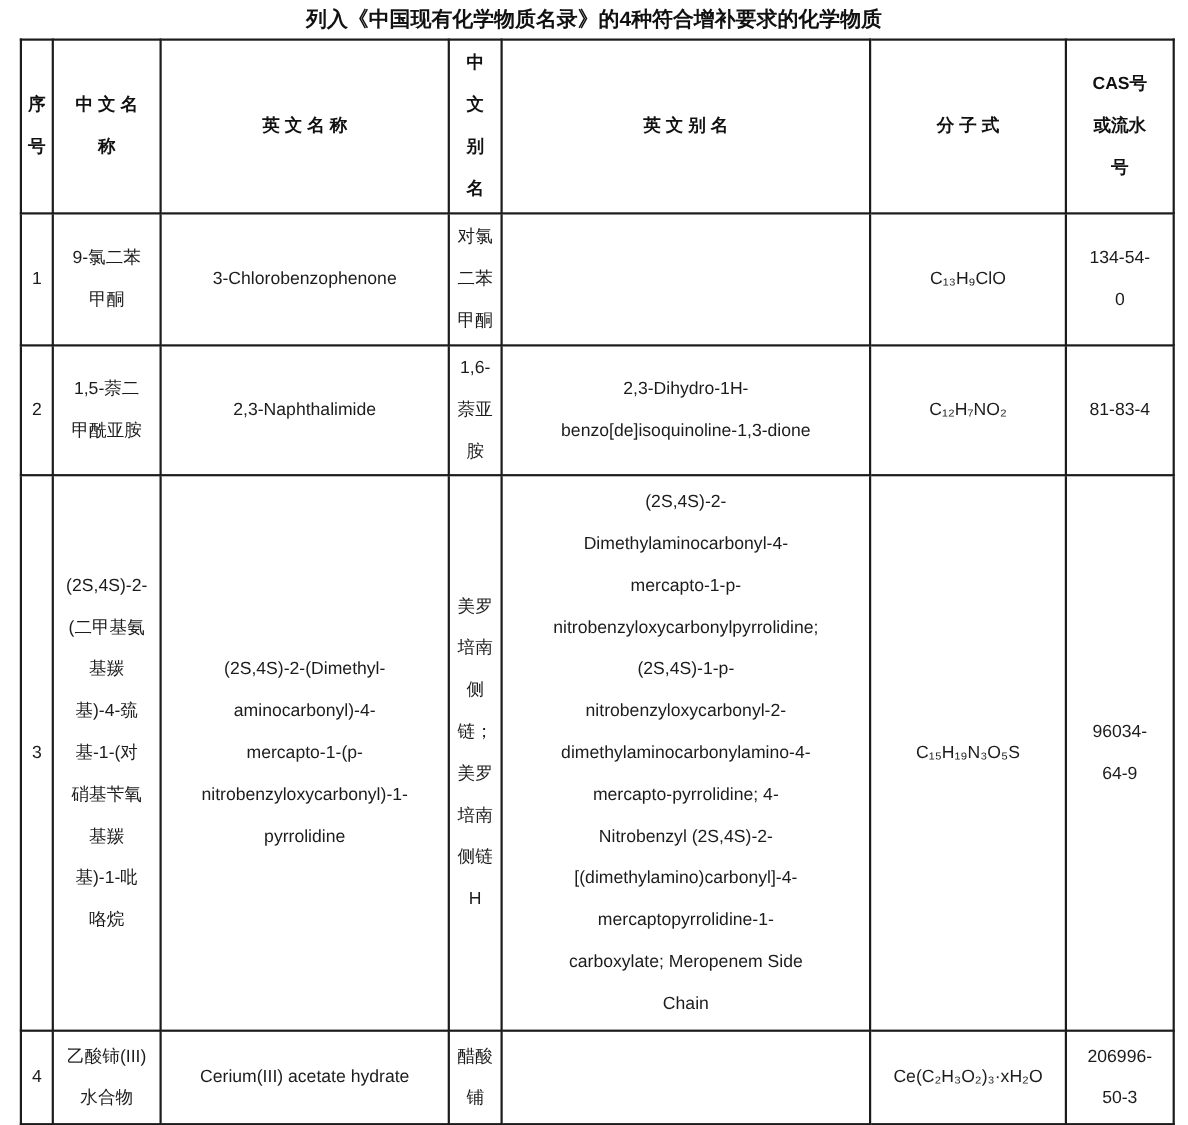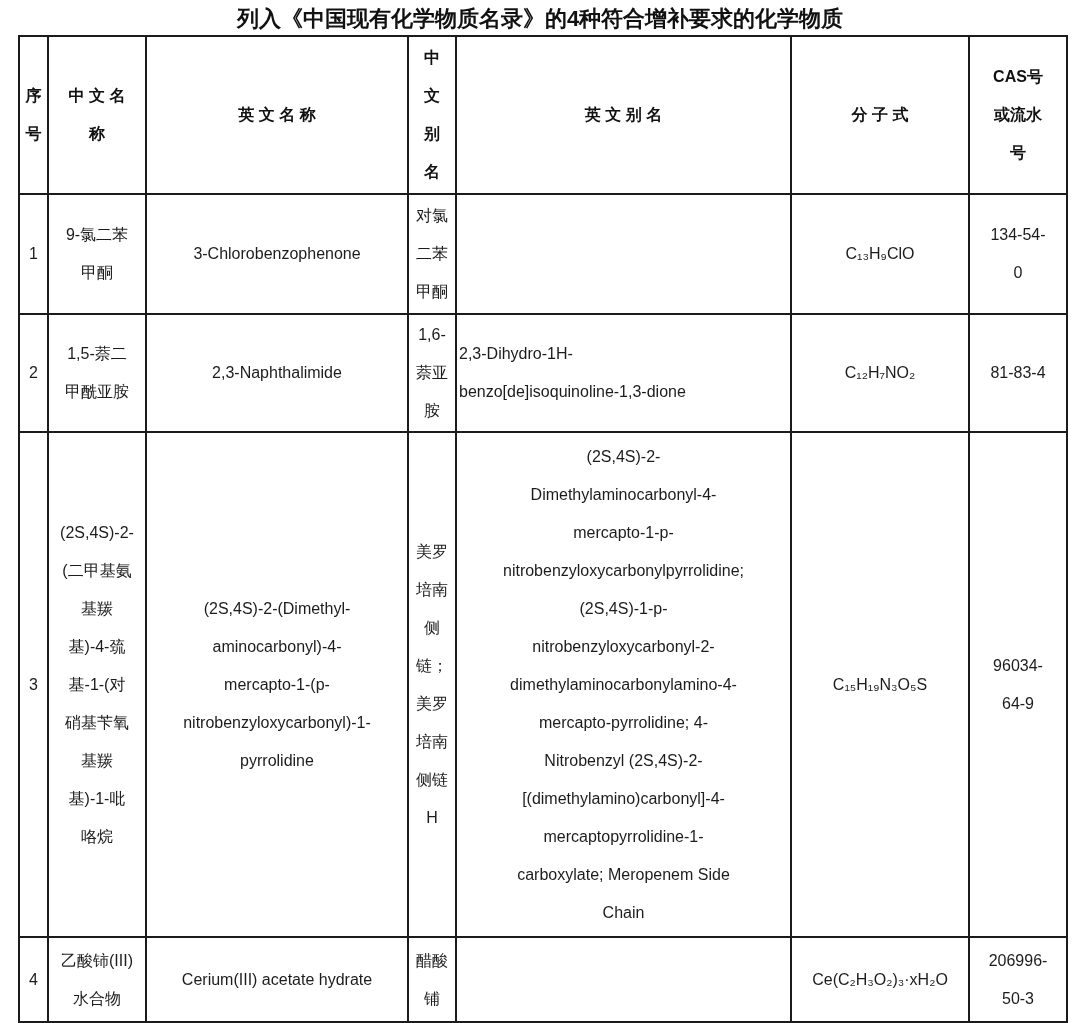--- a/index.html
+++ b/index.html
@@ -12,21 +12,21 @@
   }
   .page {
     width: 1080px;
     height: 1023px;
     overflow: hidden;
     background: #ffffff;
   }
   .doc-title {
     text-align: center;
     font-weight: bold;
-    font-size: 22px;
+    font-size: 19px;
     line-height: 23px;
     margin: 7px 0 5px 0;
     color: #111111;
   }
   table.chem-table {
     border-collapse: collapse;
     table-layout: fixed;
     width: 1048px;
     margin-left: 18px;
   }
@@ -39,21 +39,21 @@
     padding: 1px 2px;
     white-space: pre-line;
     overflow: hidden;
     word-wrap: break-word;
   }
   .chem-table th {
     font-weight: bold;
     color: #111111;
   }
   .chem-table td.align-left {
-    text-align: left;
+    text-align: center;
   }
   
   tr.hdr-row  { height: 158px; }
   tr.row-1    { height: 120px; }
   tr.row-2    { height: 115px; }
   tr.row-3    { height: 505px; }
   tr.row-4    { height: 85px;  }
 </style>
 </head>
 <body>

